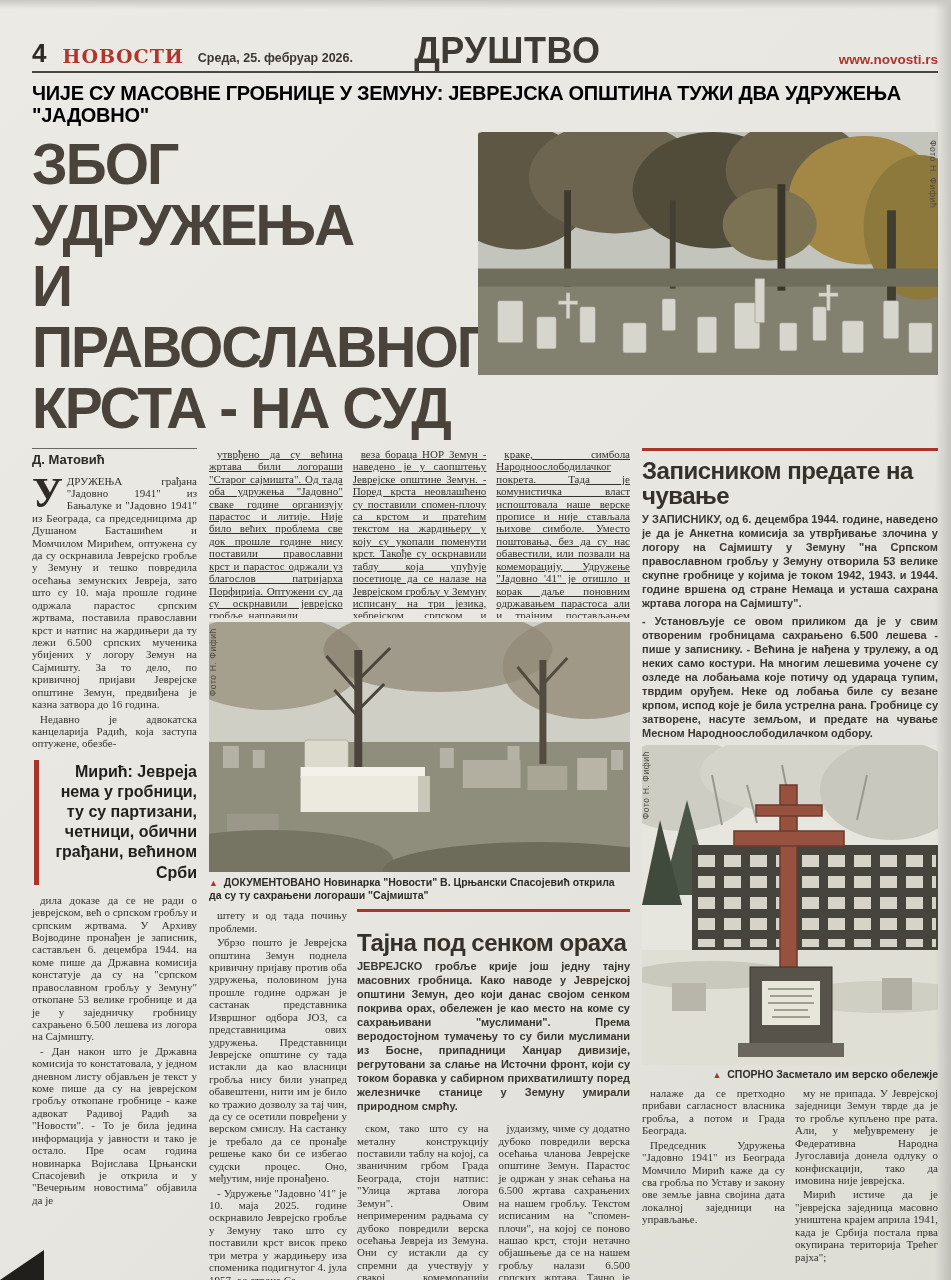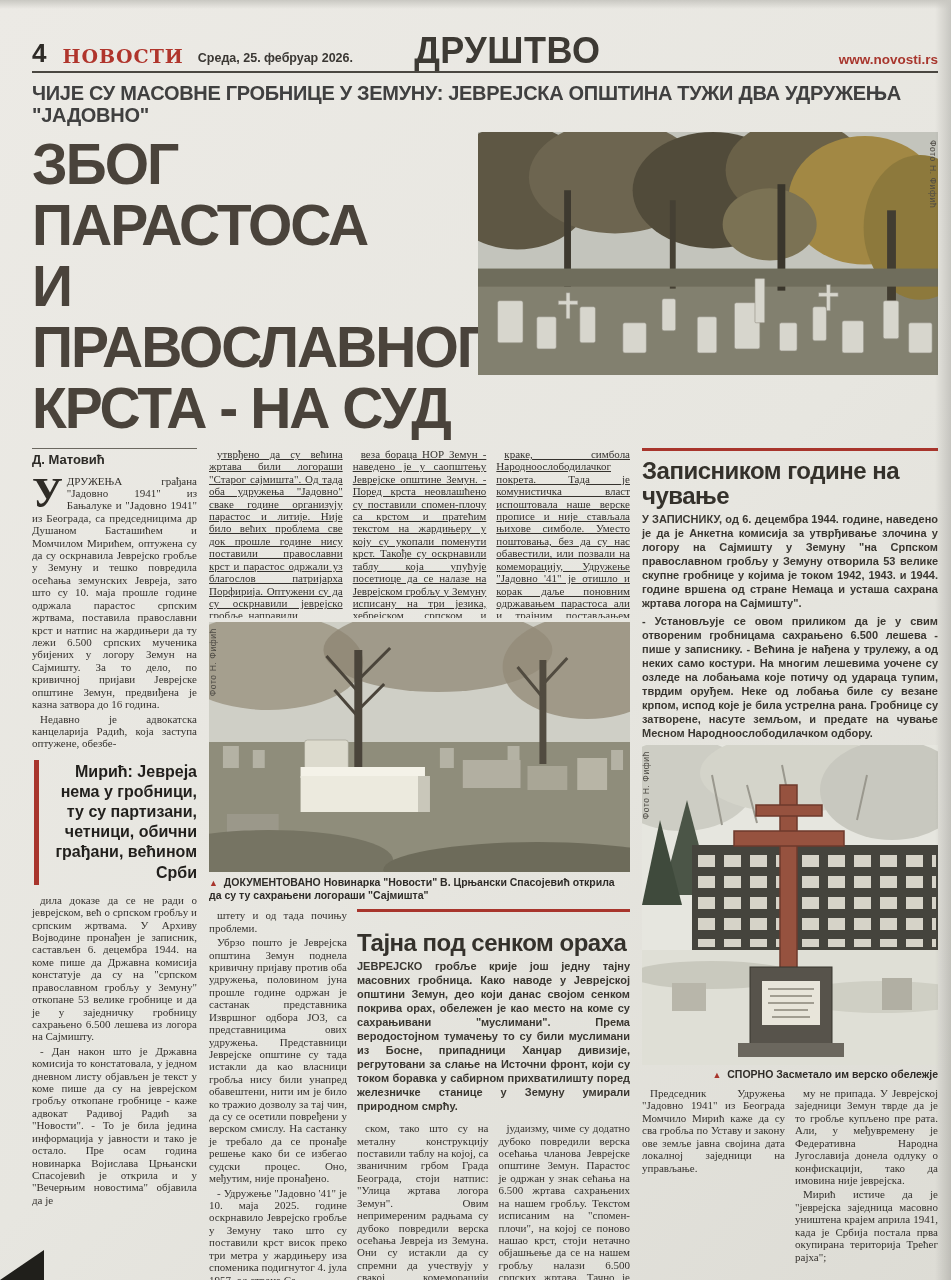--- a/index.html
+++ b/index.html
@@ -17,21 +17,21 @@
 
   
   header{display:flex;align-items:flex-end;border-bottom:2px solid #4a4741;padding-bottom:5px;position:relative;}
   .pageno{font:700 26px/1 "Liberation Sans",sans-serif;color:#2e2b27;margin-right:16px;}
   .masthead{font:700 19px/1 "DejaVu Serif",serif;color:#b0352c;letter-spacing:1px;margin-right:14px;}
   .hdate{font:600 12.5px/1.2 "Liberation Sans",sans-serif;color:#3a3733;}
   .section{position:absolute;left:50%;transform:translateX(-38%);bottom:2px;
     font:700 36px/1 "Liberation Sans",sans-serif;color:#3d3a34;letter-spacing:.5px;}
   .website{margin-left:auto;font:700 13.5px/1 "Liberation Sans",sans-serif;color:#a8362d;}
 
-  .kicker{margin:9px 0 6px;font:700 20px/1.1 "Liberation Sans",sans-serif;color:#404040;letter-spacing:-.3px;}
+  .kicker{margin:9px 0 6px;font:700 20px/1.1 "Liberation Sans",sans-serif;color:#000000;letter-spacing:-.3px;}
 
   
   .toprow{display:flex;gap:10px;}
   .headblock{width:436px;flex:0 0 auto;display:flex;flex-direction:column;}
   h1{margin:2px 0 0;font:700 57px/1.07 "Liberation Sans",sans-serif;color:#4a433b;letter-spacing:-2px;}
   .subhead{margin-top:13px;font:400 20.5px/1.18 "Liberation Sans",sans-serif;color:#6b675f;letter-spacing:-.2px;}
   figure{margin:0;position:relative;}
   figure svg{display:block;width:100%;height:100%;}
   .photo-top{flex:1;height:243px;}
   .credit{position:absolute;font:400 8.5px/1 "Liberation Sans",sans-serif;color:#4e4b45;
@@ -78,21 +78,21 @@
     <span class="hdate">Среда, 25. фебруар 2026.</span>
     <span class="section">ДРУШТВО</span>
     <span class="website">www.novosti.rs</span>
   </header>
 
   <div class="kicker">ЧИЈЕ СУ МАСОВНЕ ГРОБНИЦЕ У ЗЕМУНУ: ЈЕВРЕЈСКА ОПШТИНА ТУЖИ ДВА УДРУЖЕЊА "ЈАДОВНО"</div>
 
   <div class="toprow">
     <div class="headblock">
       <h1>
-        <div>ЗБОГ ПАРАСТОСА</div>
+        <div>ЗБОГ УДРУЖЕЊА</div>
         <div>И ПРАВОСЛАВНОГ</div>
         <div>КРСТА - НА СУД</div>
       </h1>
     </div>
 
     <figure class="photo-top">
       <svg viewBox="0 0 470 242" preserveAspectRatio="none">
         <rect width="470" height="242" fill="#c3c4bc"></rect>
         <rect y="148" width="470" height="94" fill="#82806f"></rect>
         <ellipse cx="40" cy="55" rx="78" ry="62" fill="#5e5744"></ellipse>
@@ -213,21 +213,21 @@
             <div class="txtcol">
                 <p>јудаизму, чиме су додатно дубоко повредили верска осећања чланова Јеврејске општине Земун. Парастос је одржан у знак сећања на 6.500 жртава сахрањених на нашем гробљу. Текстом исписаним на "спомен-плочи", на којој се поново нашао крст, стоји нетачно објашњење да се на нашем гробљу налази 6.500 српских жртава. Тачно је једино да су Срби били већинске жртве, али међу сахрањенима је било Јевреја, Хрвата, Рома и муслимана из Босне. Самовољним постављањем "спомен-плоче" прекршен је и Закон који</p>
               </div>
           </div>
         </div>
       </div>
     </div>
 
     <div class="right">
       <div class="sidebox">
-        <h2>Записником године на чување</h2>
+        <h2>Записником предате на чување</h2>
         <div class="boxtext">
             <p>У ЗАПИСНИКУ, од 6. децембра 1944. године, наведено је да је Анкетна комисија за утврђивање злочина у логору на Сајмишту у Земуну "на Српском православном гробљу у Земуну отворила 53 велике скупне гробнице у којима је током 1942, 1943. и 1944. године вршена од стране Немаца и усташа сахрана жртава логора на Сајмишту".</p>
             <p>- Установљује се овом приликом да је у свим отвореним гробницама сахрањено 6.500 лешева - пише у записнику. - Већина је нађена у трулежу, а од неких само костури. На многим лешевима уочене су озледе на лобањама које потичу од удараца тупим, тврдим оруђем. Неке од лобања биле су везане крпом, испод које је била устрелна рана. Гробнице су затворене, насуте земљом, и предате на чување Месном Народноослободилачком одбору.</p>
           </div>
       </div>
 
       <figure class="photo-right">
         <svg viewBox="0 0 296 320" preserveAspectRatio="none">
           <defs>
             <pattern id="plq" width="26" height="21" patternUnits="userSpaceOnUse">
@@ -268,20 +268,21 @@
       </figure>
 
       <div class="caption caption-right">
         <span class="tri">▲</span>
         <span class="cap-label">СПОРНО</span>
         <span class="cap-text">Засметало им верско обележје</span>
       </div>
 
       <div class="twocol">
         <div class="txtcol">
+            <p>налаже да се претходно прибави сагласност власника гробља, а потом и Града Београда.</p>
             <p>Председник Удружења "Јадовно 1941" из Београда Момчило Мирић каже да су сва гробља по Уставу и закону ове земље јавна својина дата локалној заједници на управљање.</p>
           </div>
         <div class="txtcol">
             <p>му не припада. У Јеврејској заједници Земун тврде да је то гробље купљено пре рата. Али, у међувремену је Федеративна Народна Југославија донела одлуку о конфискацији, тако да имовина није јеврејска.</p>
             <p>Мирић истиче да је "јеврејска заједница масовно уништена крајем априла 1941, када је Србија постала прва окупирана територија Трећег рајха";</p>
           </div>
       </div>
     </div>
 
   </div>

